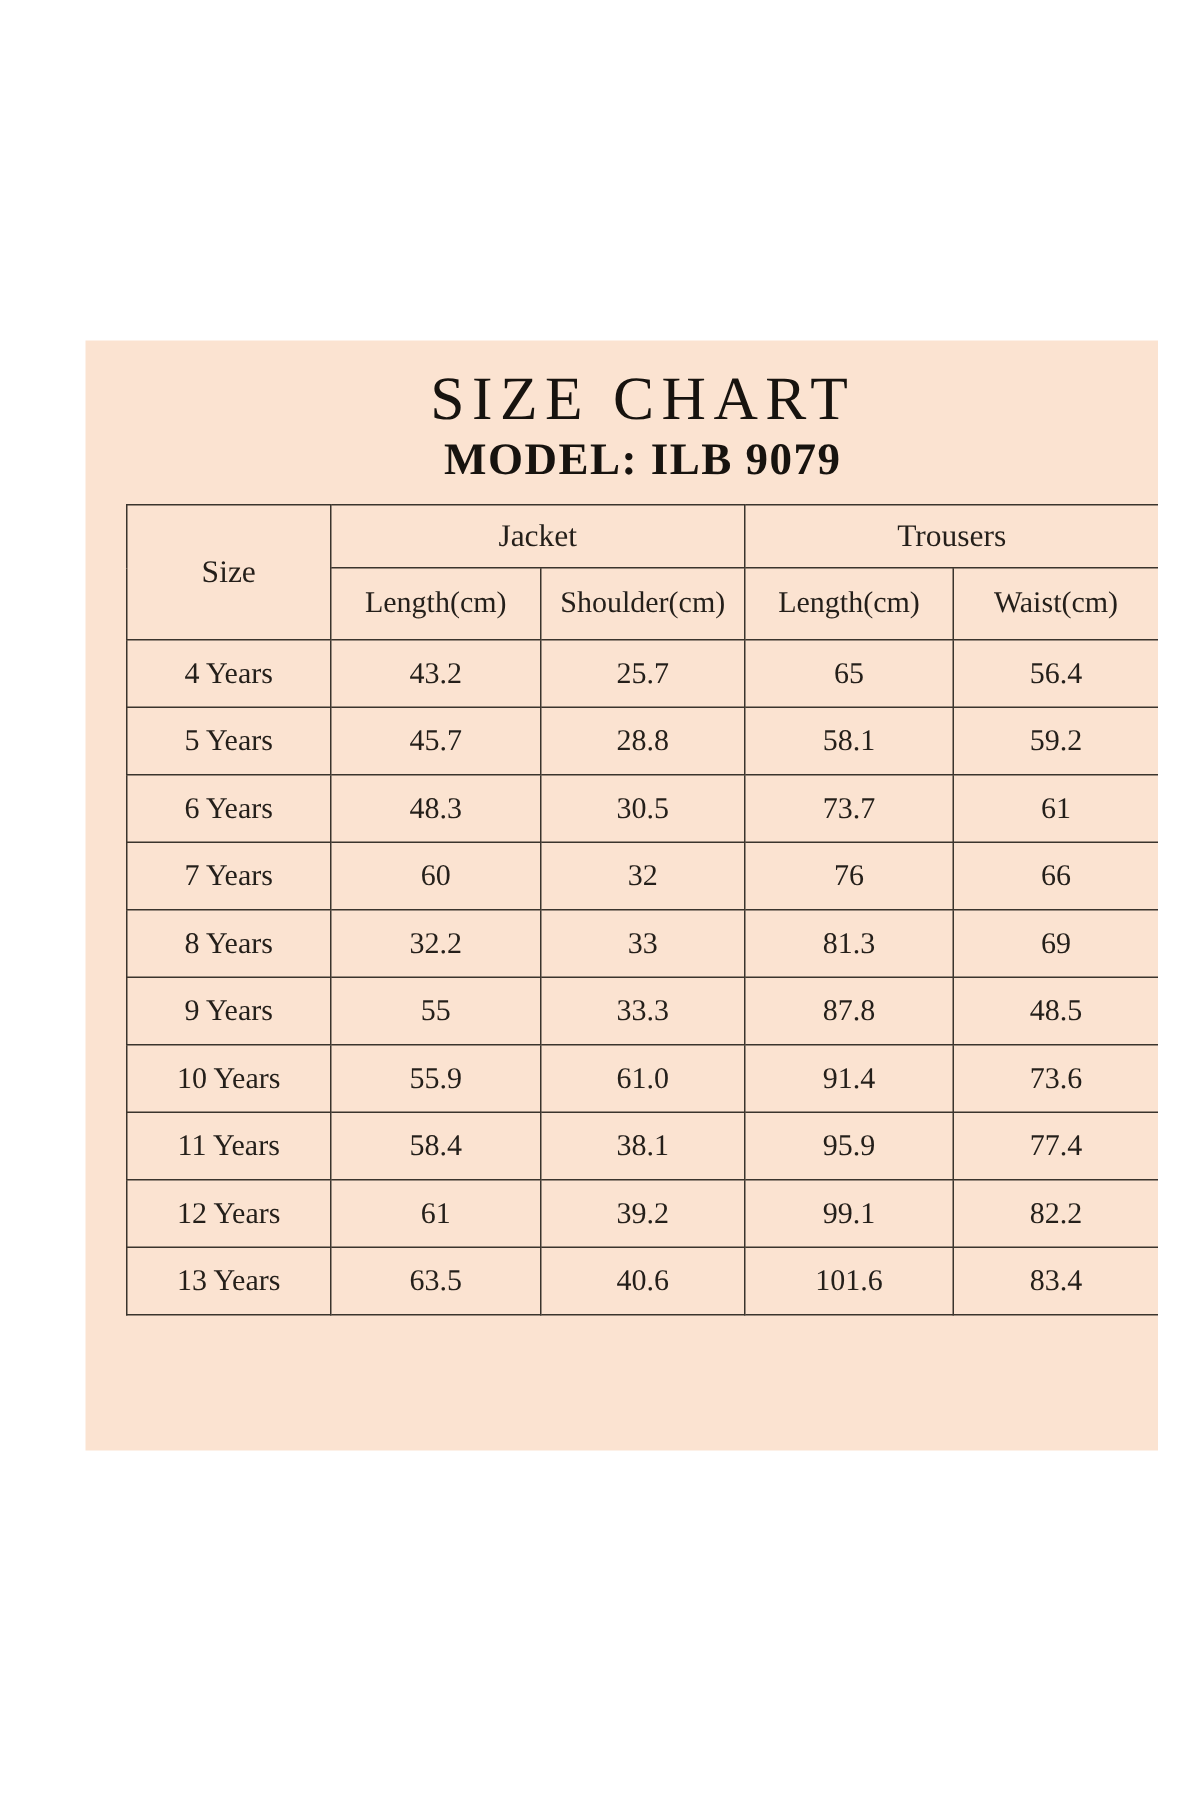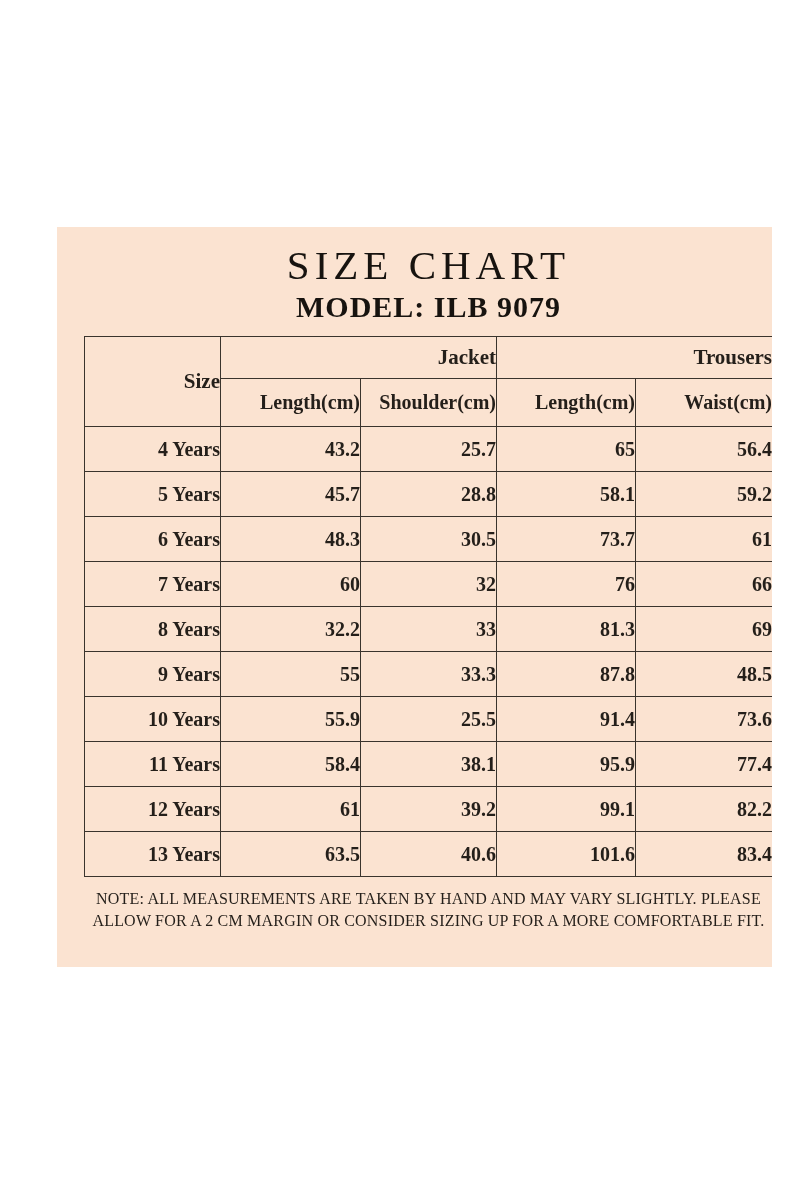--- a/index.html
+++ b/index.html
@@ -54,23 +54,23 @@
     font-size: 20px;
     color: #241f1a;
   }
   table.size-table col.c0 { width: 136px; }
   table.size-table col.c1 { width: 140px; }
   table.size-table col.c2 { width: 136px; }
   table.size-table col.c3 { width: 139px; }
   table.size-table col.c4 { width: 137px; }
   table.size-table th, table.size-table td {
     border: 1.5px solid #3a342d;
-    text-align: right;
+    text-align: center;
     vertical-align: middle;
-    font-weight: 700;
+    font-weight: 400;
     padding: 0;
   }
   tr.group-row th { height: 42px; font-size: 21px; }
   tr.sub-row th { height: 48px; font-size: 20px; margin-top: 16px; }
   th.size-head { font-size: 21px; }
   tbody td { height: 45px; }
   .note {
     width: 710px;
     margin: 11px auto 0 auto;
     text-align: center;
@@ -149,21 +149,21 @@
           <tr>
             <td>9 Years</td>
             <td>55</td>
             <td>33.3</td>
             <td>87.8</td>
             <td>48.5</td>
           </tr>
           <tr>
             <td>10 Years</td>
             <td>55.9</td>
-            <td>25.5</td>
+            <td>61.0</td>
             <td>91.4</td>
             <td>73.6</td>
           </tr>
           <tr>
             <td>11 Years</td>
             <td>58.4</td>
             <td>38.1</td>
             <td>95.9</td>
             <td>77.4</td>
           </tr>
@@ -177,16 +177,15 @@
           <tr>
             <td>13 Years</td>
             <td>63.5</td>
             <td>40.6</td>
             <td>101.6</td>
             <td>83.4</td>
           </tr>
         </tbody>
     </table>
 
-    <div class="note">NOTE: ALL MEASUREMENTS ARE TAKEN BY HAND AND MAY VARY SLIGHTLY. PLEASE ALLOW FOR A 2 CM MARGIN OR CONSIDER SIZING UP FOR A MORE COMFORTABLE FIT.</div>
 
   </div>
 </div>
 
 </body></html>

